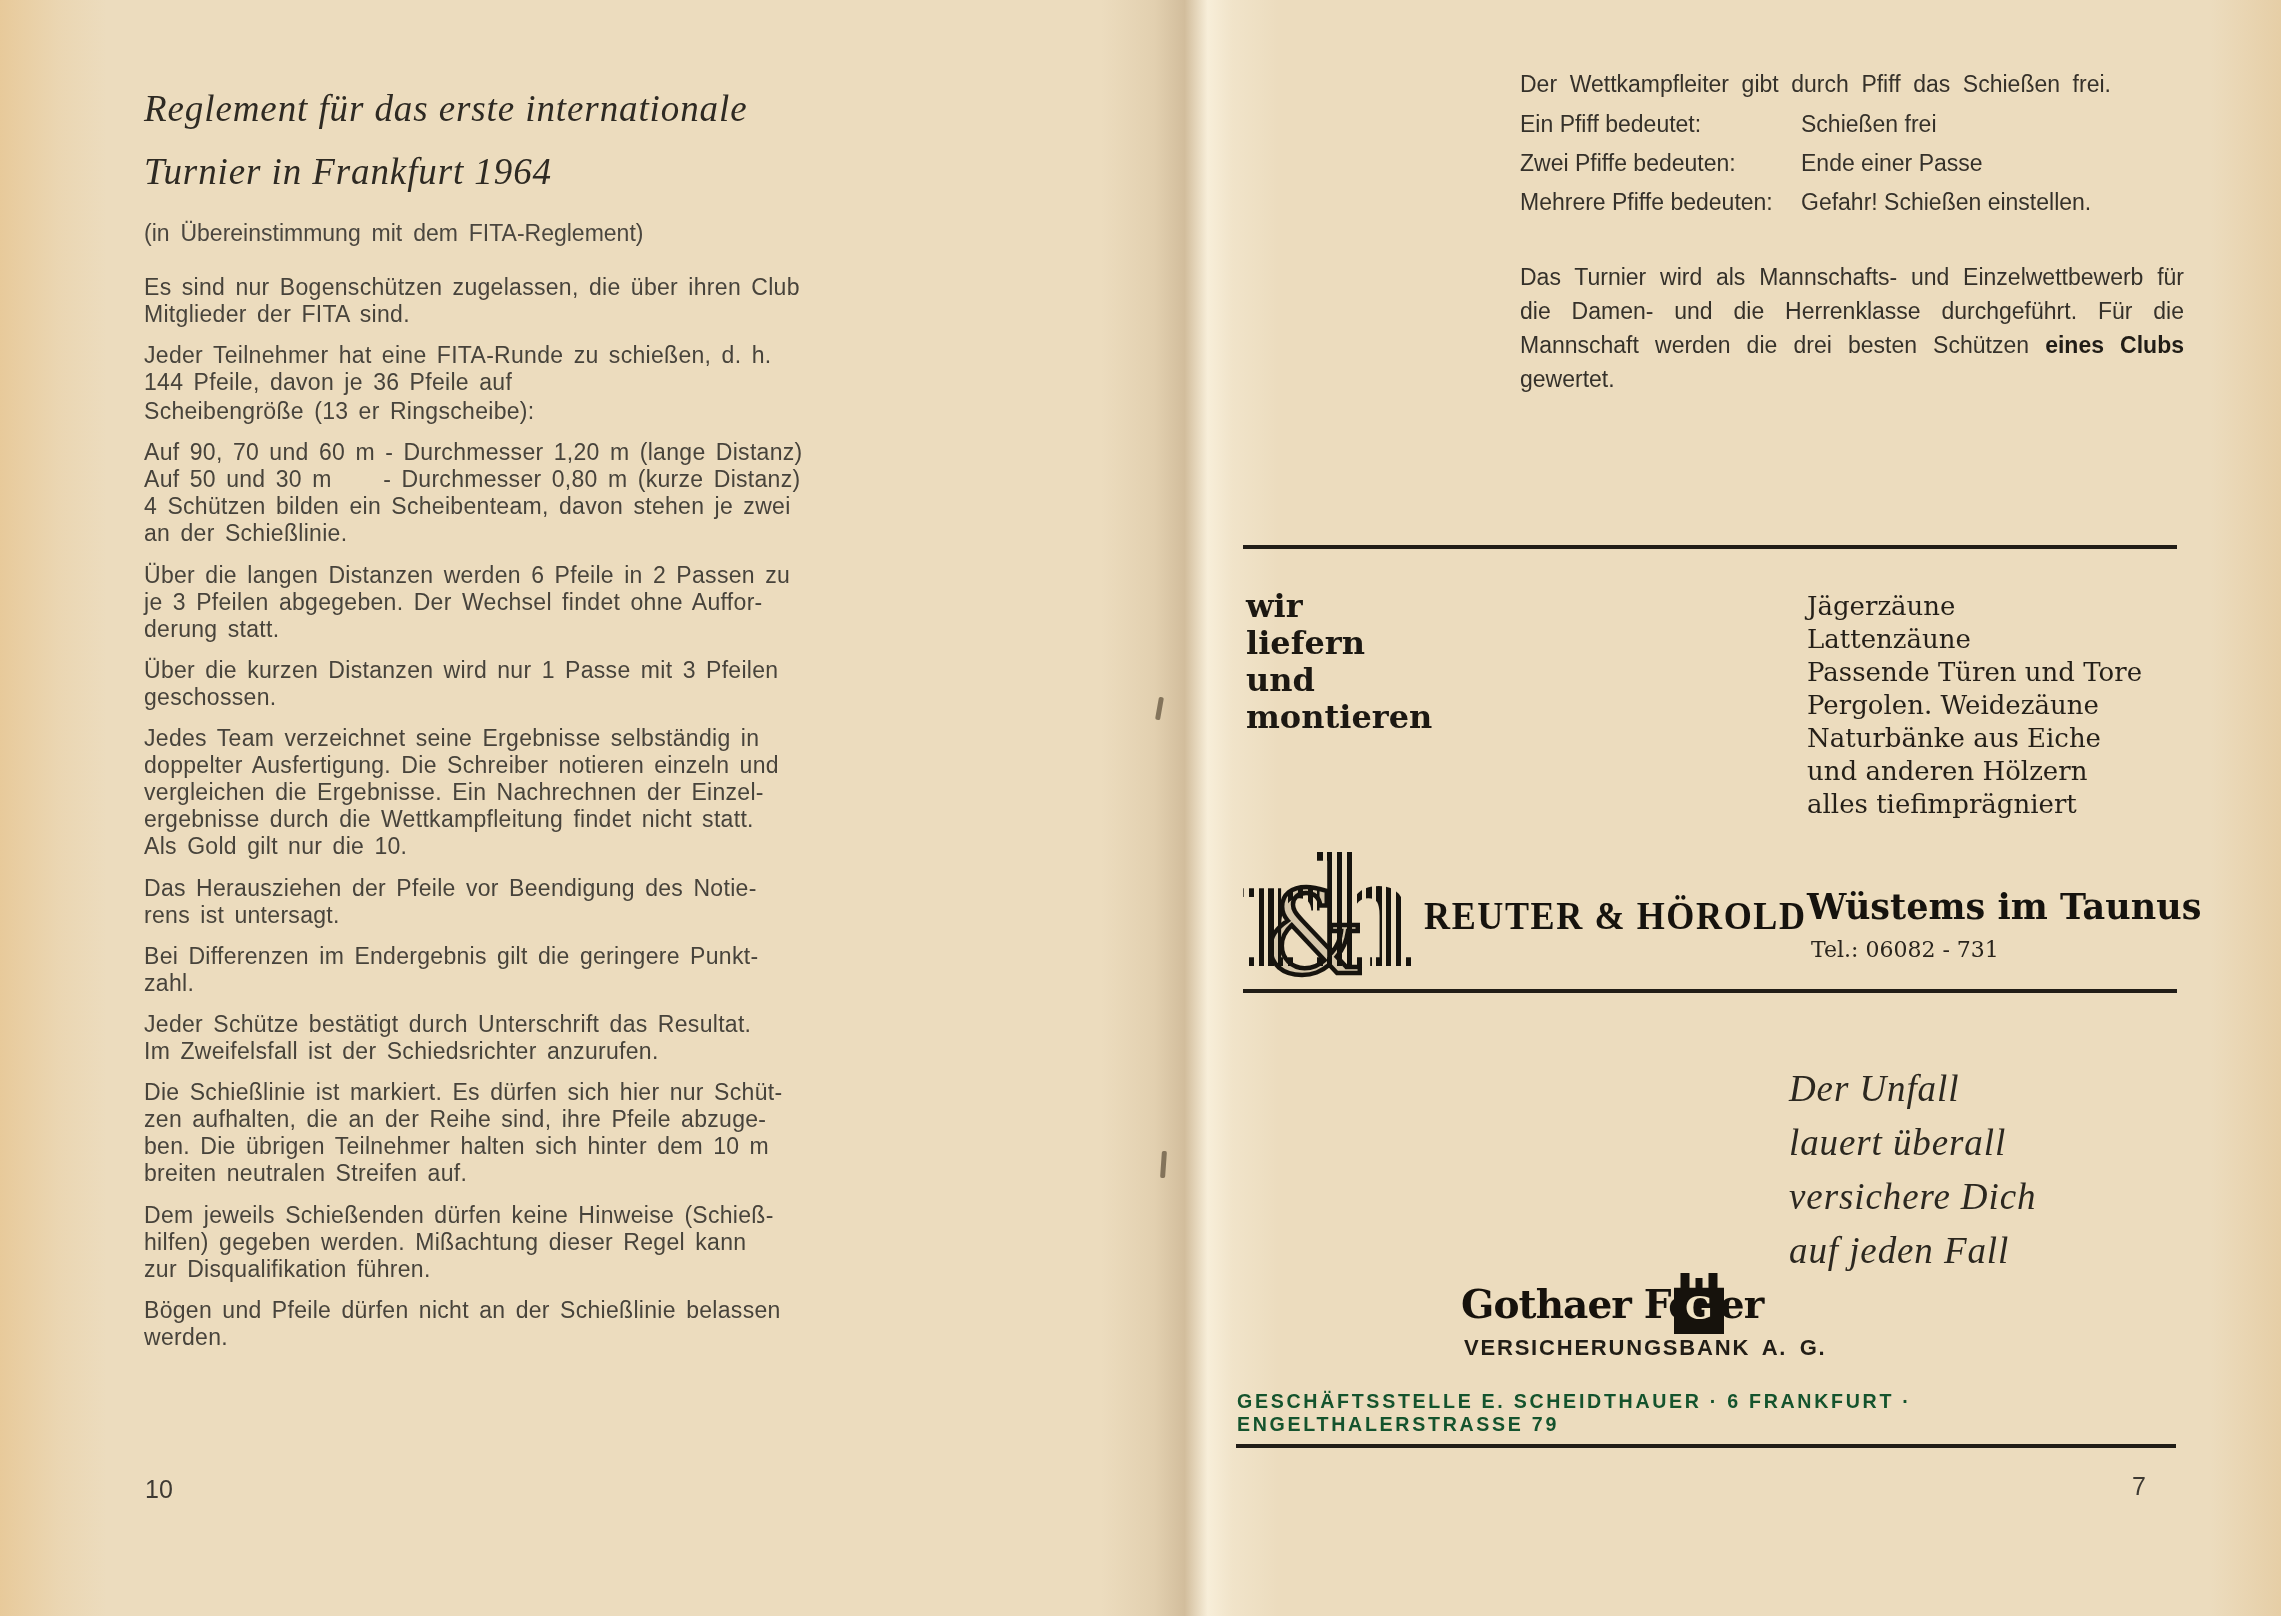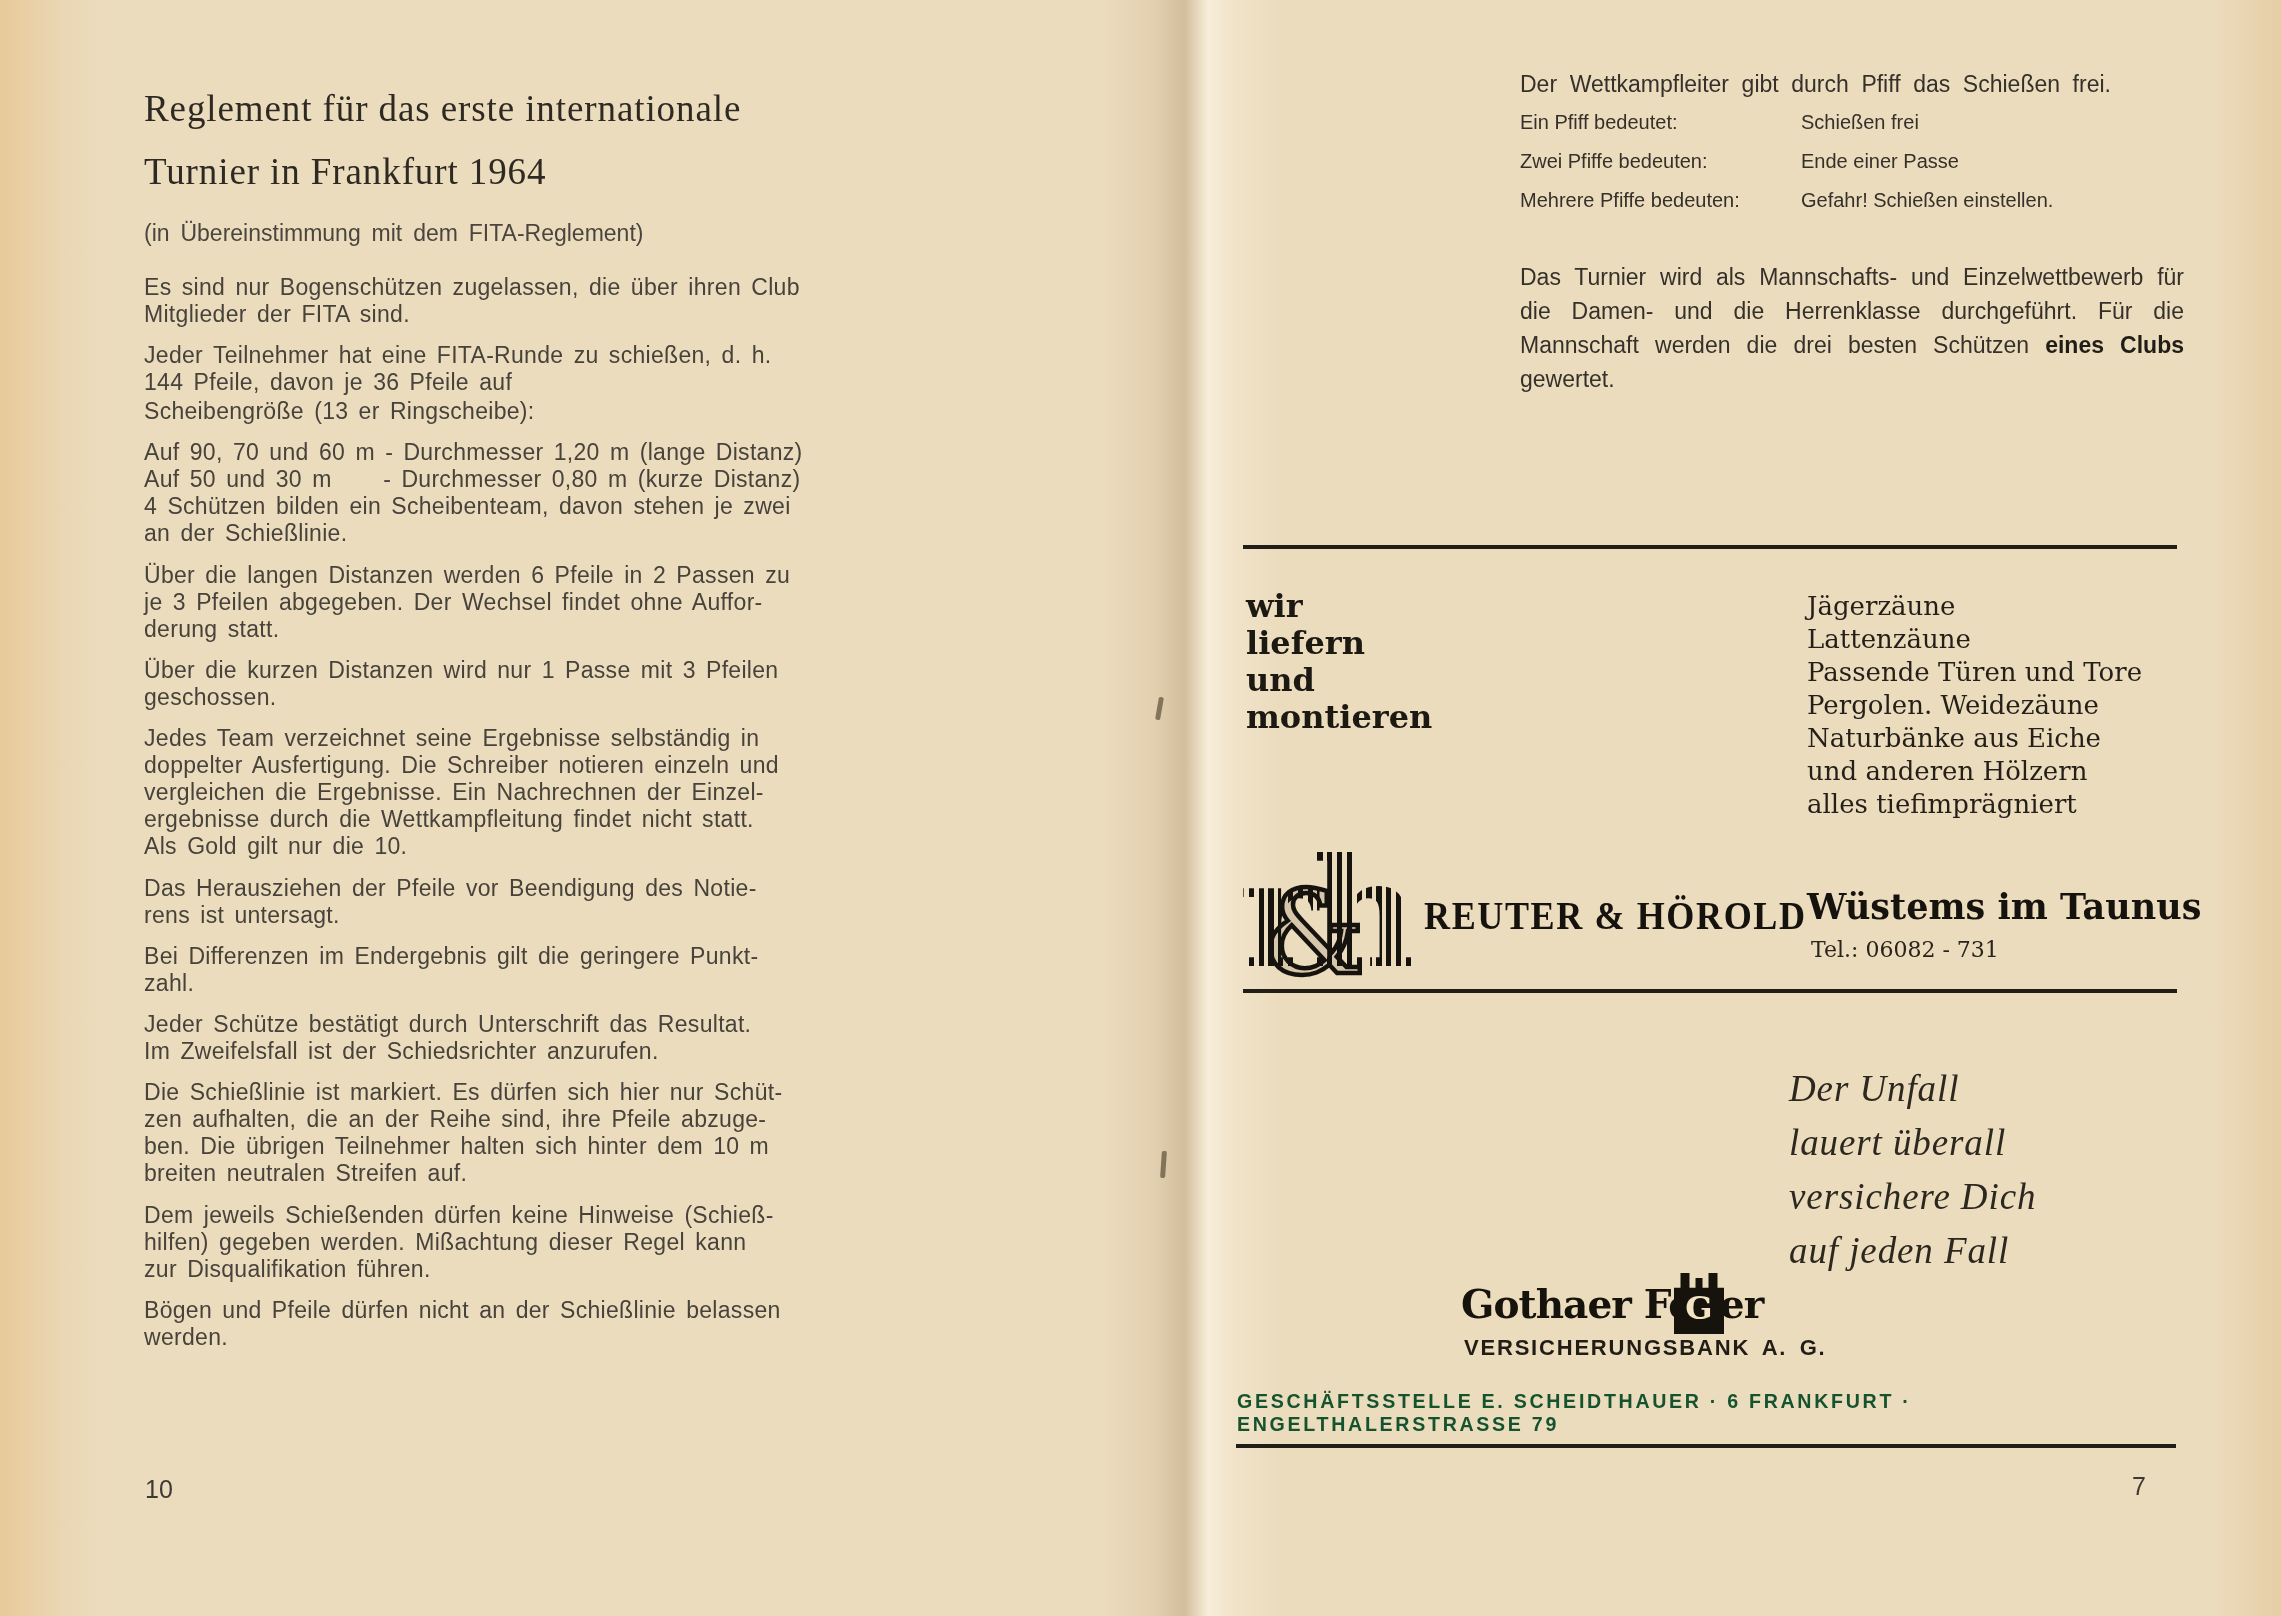--- a/index.html
+++ b/index.html
@@ -7,34 +7,34 @@
   .canvas{position:relative;width:2281px;height:1616px;background:#ecdcbe;overflow:hidden;}
   .edge-left{position:absolute;left:0;top:0;width:107px;height:100%;
     background:linear-gradient(90deg,rgba(222,160,72,0.30),rgba(222,160,72,0.10) 55%,rgba(222,160,72,0));pointer-events:none;}
   .edge-right{position:absolute;right:0;top:0;width:71px;height:100%;
     background:linear-gradient(270deg,rgba(205,150,70,0.20),rgba(205,150,70,0));pointer-events:none;}
   .gutter{position:absolute;left:1101px;top:0;width:178px;height:100%;
     background:linear-gradient(90deg,rgba(139,100,48,0) 0%,rgba(139,100,48,0.10) 30%,rgba(118,80,36,0.22) 47%,rgba(255,250,235,0.60) 60%,rgba(255,250,235,0.25) 74%,rgba(139,100,48,0) 100%);pointer-events:none;}
   .staple{position:absolute;background:rgba(56,44,26,0.55);border-radius:1.8px;}
 
   
-  .title-line{position:absolute;left:144px;font-family:"Liberation Serif",serif;
+  .title-line{position:absolute;left:144px;font-family:"Liberation Serif",serif;font-style:italic;
     font-size:37px;color:#2e2a23;letter-spacing:0.9px;}
   .subtitle{position:absolute;left:144px;top:220px;font-size:23px;color:#4a463f;word-spacing:4.5px;}
   .body-col{position:absolute;left:144px;top:274px;width:726px;font-size:23px;line-height:27px;
     color:#47433b;letter-spacing:0.3px;word-spacing:3.6px;}
   .para{white-space:pre-line;margin:0 0 14.3px 0;}
   .para.indent{padding-left:135px;}
   .page-num{position:absolute;font-size:25px;color:#3e3a33;}
   .page-num.left{left:145px;top:1475px;}
   .page-num.right{left:2132px;top:1472px;}
 
   
   .r-intro{position:absolute;left:1520px;top:71px;width:664px;font-size:23px;color:#35312a;word-spacing:6.2px;}
-  .r-signals{position:absolute;left:1520px;top:111px;width:664px;font-size:20px;color:#35312a;}
+  .r-signals{position:absolute;left:1520px;top:111px;width:664px;font-size:23px;color:#35312a;}
   .sig-row{display:flex;height:39px;align-items:flex-start;}
   .sig-label{width:281px;flex:none;}
   .sig-value{flex:1;}
   .r-team{position:absolute;left:1520px;top:260px;width:664px;font-size:23px;line-height:34px;
     color:#35312a;text-align:justify;word-spacing:2.7px;}
   .r-team b{color:#201c16;}
 
   .rule{position:absolute;height:3.6px;background:#211d17;}
   .rule-1{left:1243px;top:545px;width:934px;}
   .rule-2{left:1243px;top:989px;width:934px;}

